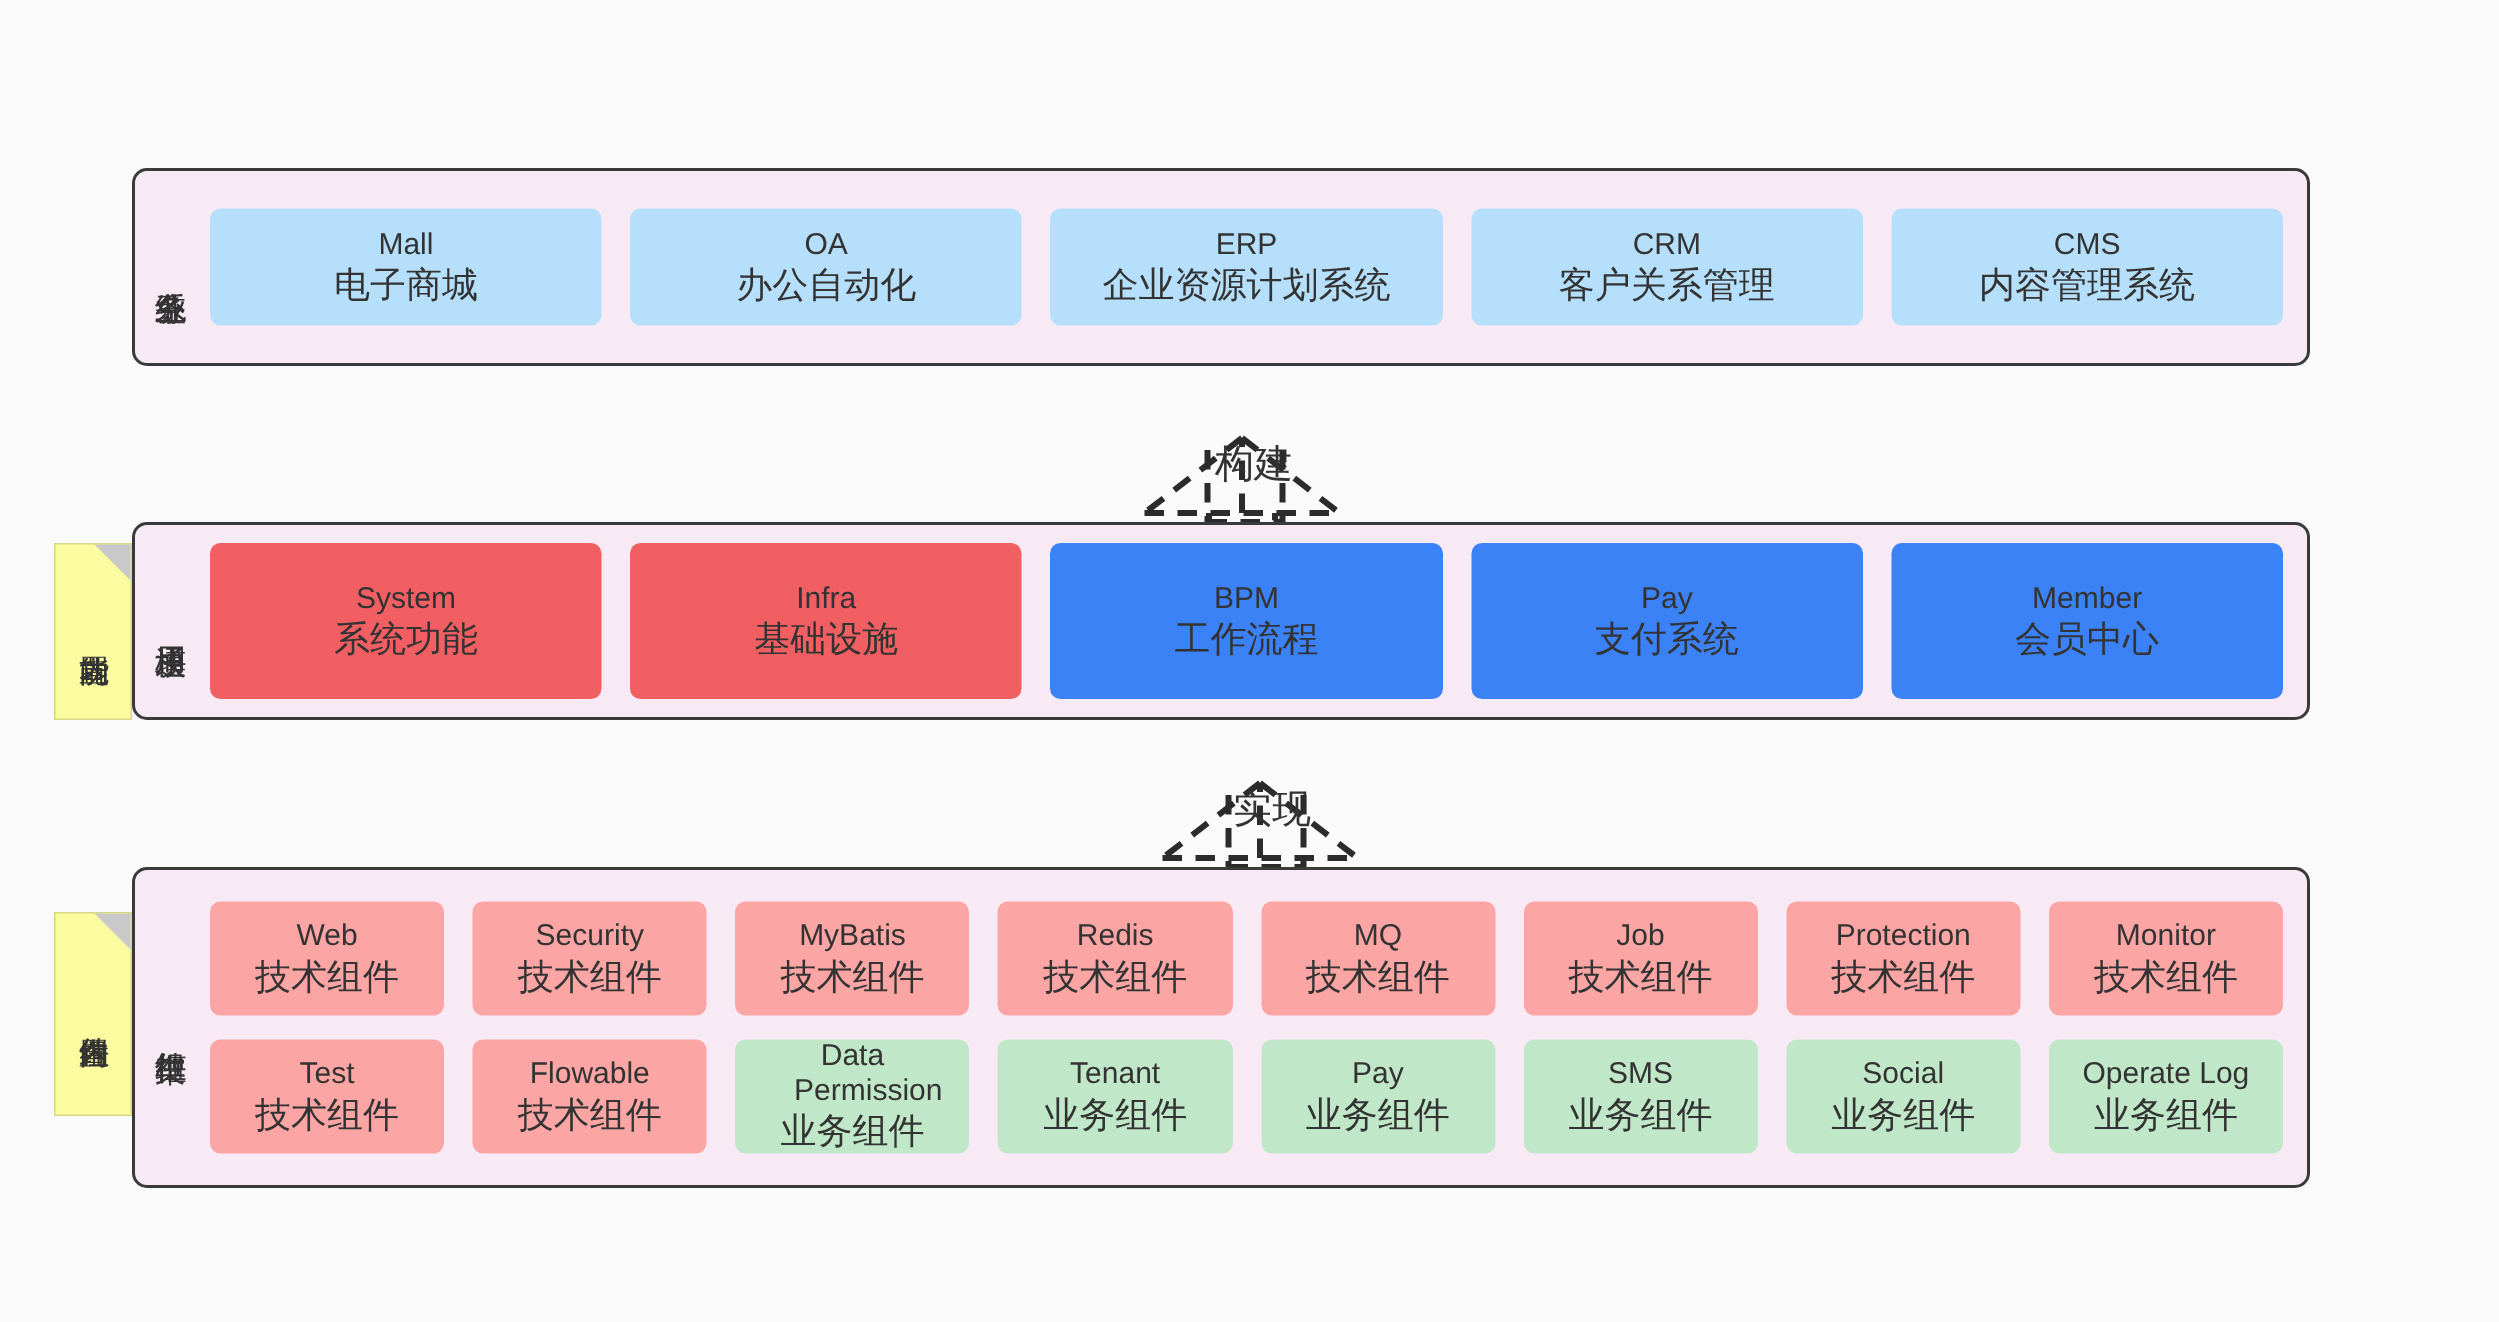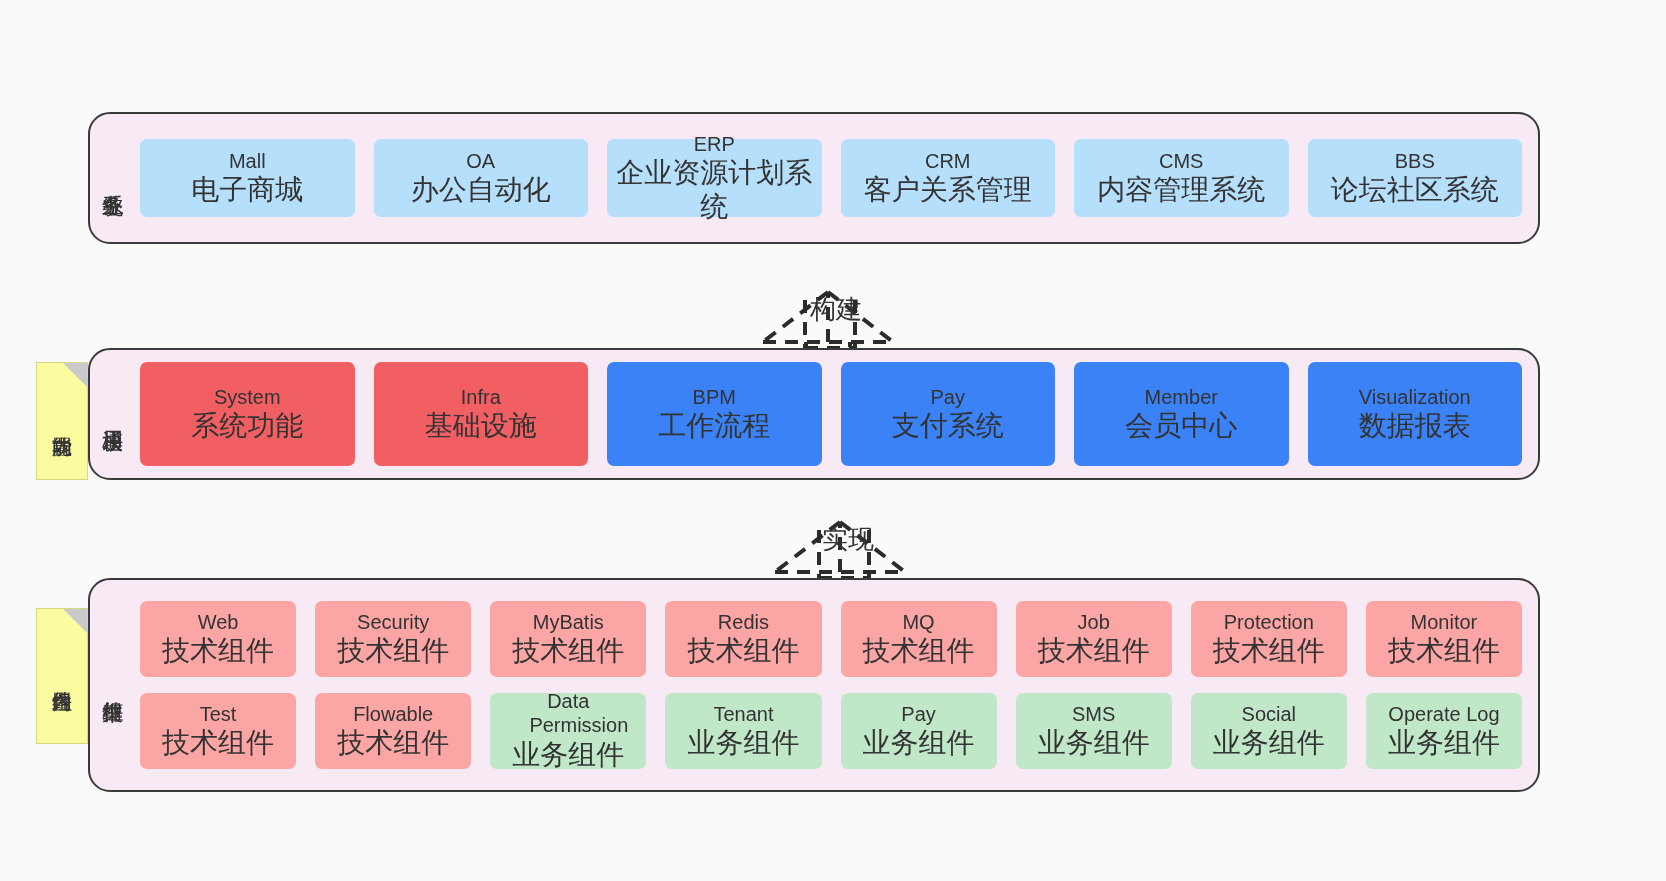--- a/index.html
+++ b/index.html
@@ -20,21 +20,21 @@
     position: relative;
     width: 1666px;
     height: 881px;
   }
 
   
   .layer {
     position: absolute;
     background: #f8eaf5;
     border: 2px solid #3a3a3a;
-    border-radius: 22px;
+    border-radius: 10px;
     box-sizing: border-box;
     display: flex;
     flex-direction: row;
     align-items: stretch;
     justify-content: space-between;
   }
   .layer-label {
     flex: 0 0 auto;
     width: 46px;
     display: flex;
@@ -75,21 +75,21 @@
     text-align: center;
     box-sizing: border-box;
     padding: 4px 6px;
     line-height: 1.22;
   }
   .box .b-title {
     font-size: 20px;
     color: #333333;
   }
   .box .b-sub {
-    font-size: 28px;
+    font-size: 24px;
     color: #333333;
   }
   .box.two-line-title .b-title {
     line-height: 1.18;
   }
 
   .c-blue        { background: #b5dffb; }
   .c-red         { background: #f15f63; }
   .c-pink        { background: #3b82f6; }
   .c-green       { background: #fca5a5; }
@@ -169,24 +169,20 @@
         <div class="box c-blue">
           <span class="b-title">CRM</span>
           <span class="b-sub">客户关系管理</span>
         </div>
 
         <div class="box c-blue">
           <span class="b-title">CMS</span>
           <span class="b-sub">内容管理系统</span>
         </div>
 
-        <div class="box c-blue">
-          <span class="b-title">BBS</span>
-          <span class="b-sub">论坛社区系统</span>
-        </div>
 
       </div>
     </div>
   </div>
 
   <div class="connector" style="left:758px; top:262px; width:180px; height:85px;">
     <svg width="180" height="85" viewBox="0 0 180 85">
       <path d="M 70 80 L 70 30 M 70 30 L 5 80 M 70 30 L 135 80 M 70 80 L 70 30" fill="none" stroke="#2b2b2b" stroke-width="4" stroke-dasharray="13 9" stroke-linecap="butt"></path>
       <path d="M 5 80 L 135 80" fill="none" stroke="#2b2b2b" stroke-width="4" stroke-dasharray="13 9"></path>
       <path d="M 48 80 L 48 85 M 92 80 L 92 85" fill="none" stroke="#2b2b2b" stroke-width="4" stroke-dasharray="13 9"></path>
@@ -224,24 +220,20 @@
         <div class="box c-pink">
           <span class="b-title">Pay</span>
           <span class="b-sub">支付系统</span>
         </div>
 
         <div class="box c-pink">
           <span class="b-title">Member</span>
           <span class="b-sub">会员中心</span>
         </div>
 
-        <div class="box c-pink">
-          <span class="b-title">Visualization</span>
-          <span class="b-sub">数据报表</span>
-        </div>
 
       </div>
     </div>
   </div>
 
   <div class="note" style="left:36px; top:362px; width:52px; height:118px;">
     <span class="fold"></span>
     <span>内置功能</span>
   </div>
 

